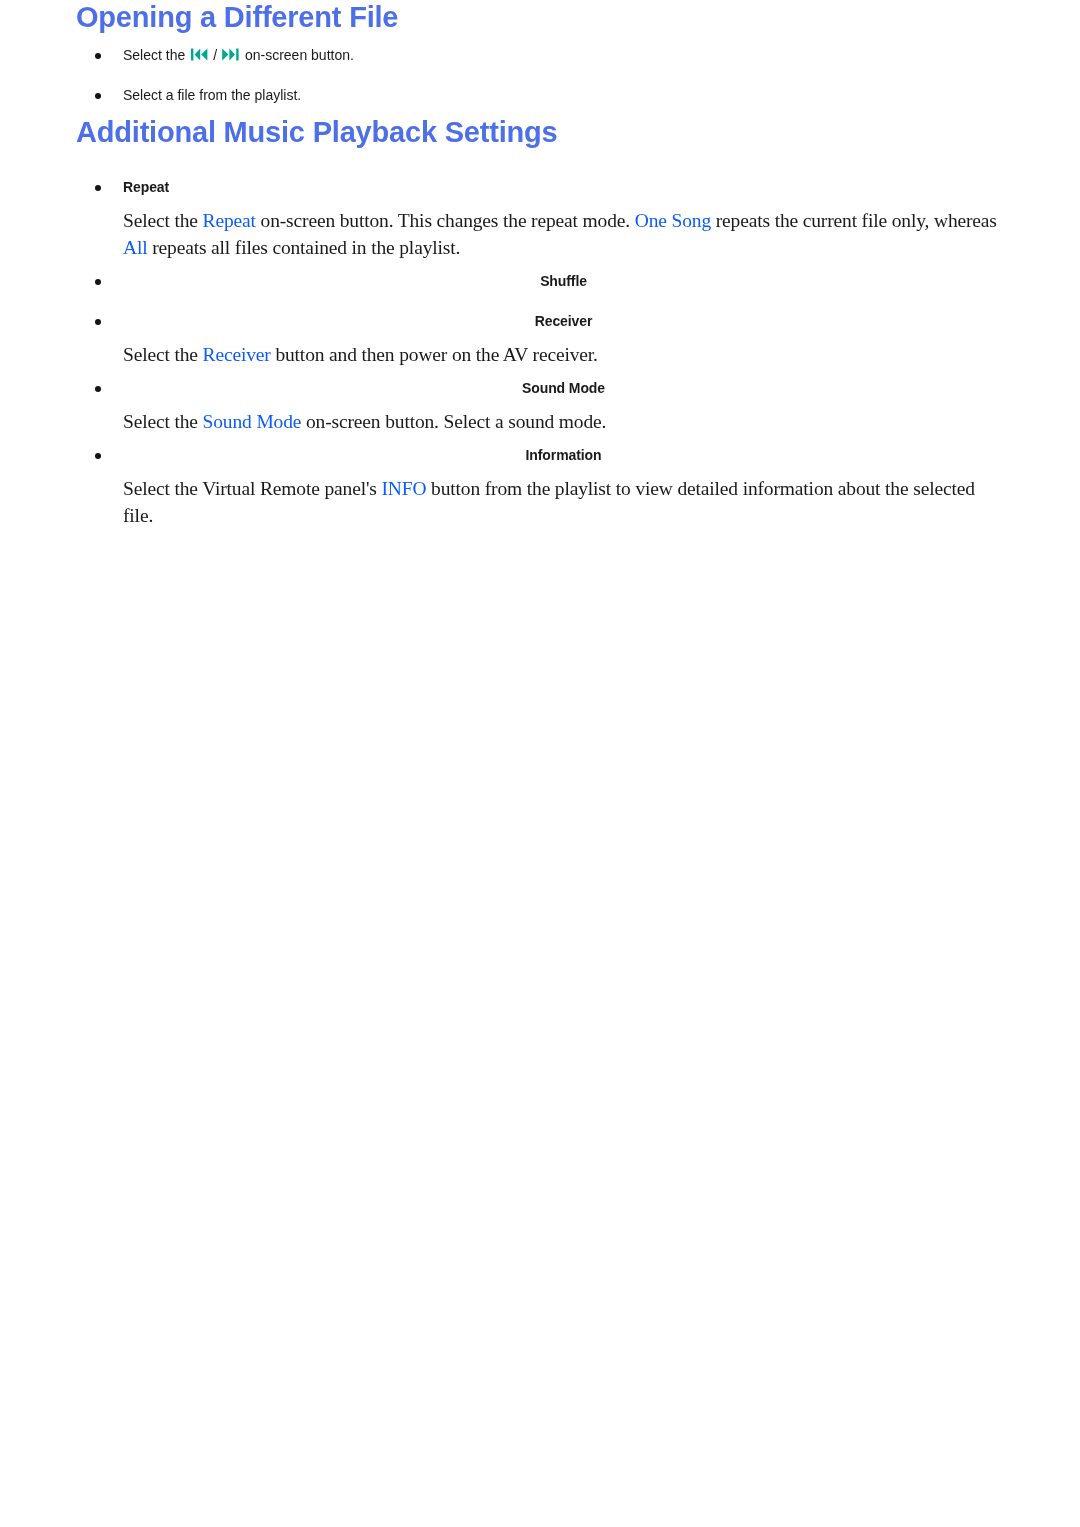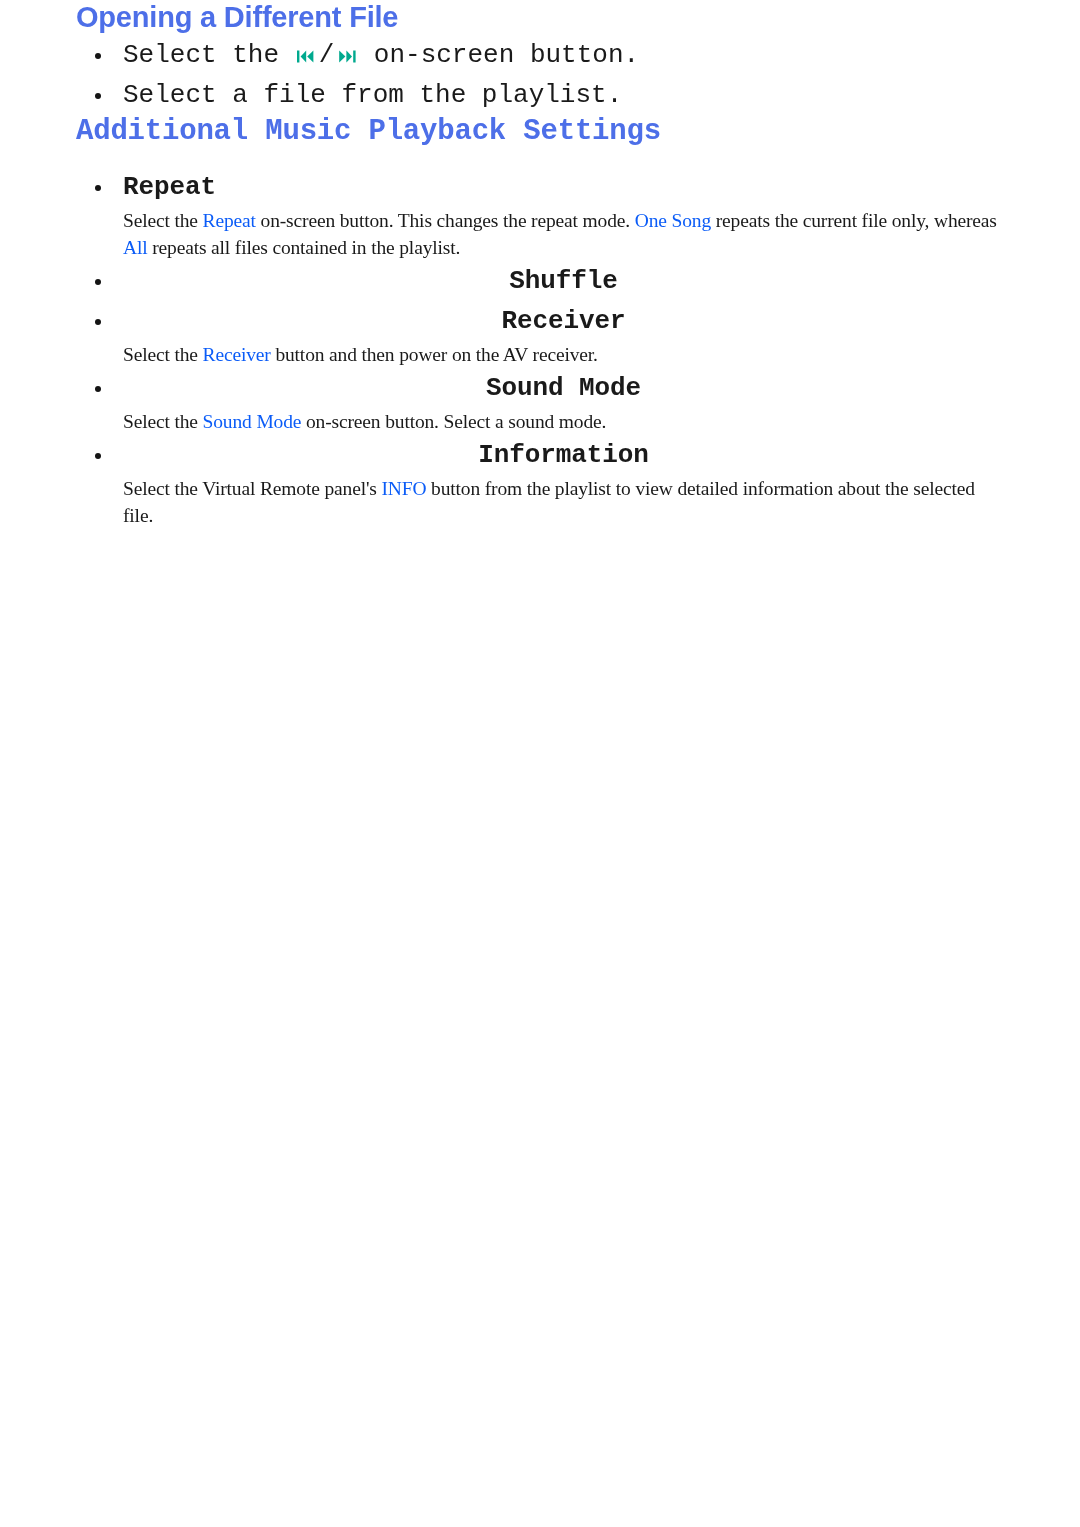--- a/index.html
+++ b/index.html
@@ -27,35 +27,34 @@
   h1.section-heading {
     color: #4d6fe8;
     font-size: 29px;
     font-weight: bold;
     letter-spacing: -0.2px;
     margin: 0;
     padding: 0;
     line-height: 1.2;
   }
   .h1-first { padding-top: 69px; }
-  .h1-second { padding-top: 66px; font-family: Liberation Mono, monospace; }
+  .h1-second { padding-top: 66px; }
 
   
   ul.bullets {
     list-style: none;
     margin: 0;
     padding: 0;
   }
   ul.bullets > li {
     position: relative;
     padding-left: 47px;
-    font-size: 26px;
+    font-size: 14px;
     line-height: 40px;
     color: #1a1a1a;
-    font-family: Liberation Mono, monospace;
   }
   ul.bullets > li::before {
     content: "";
     position: absolute;
     left: 19px;
     top: 18px;
     width: 6px;
     height: 6px;
     border-radius: 50%;
     background: #141414;

